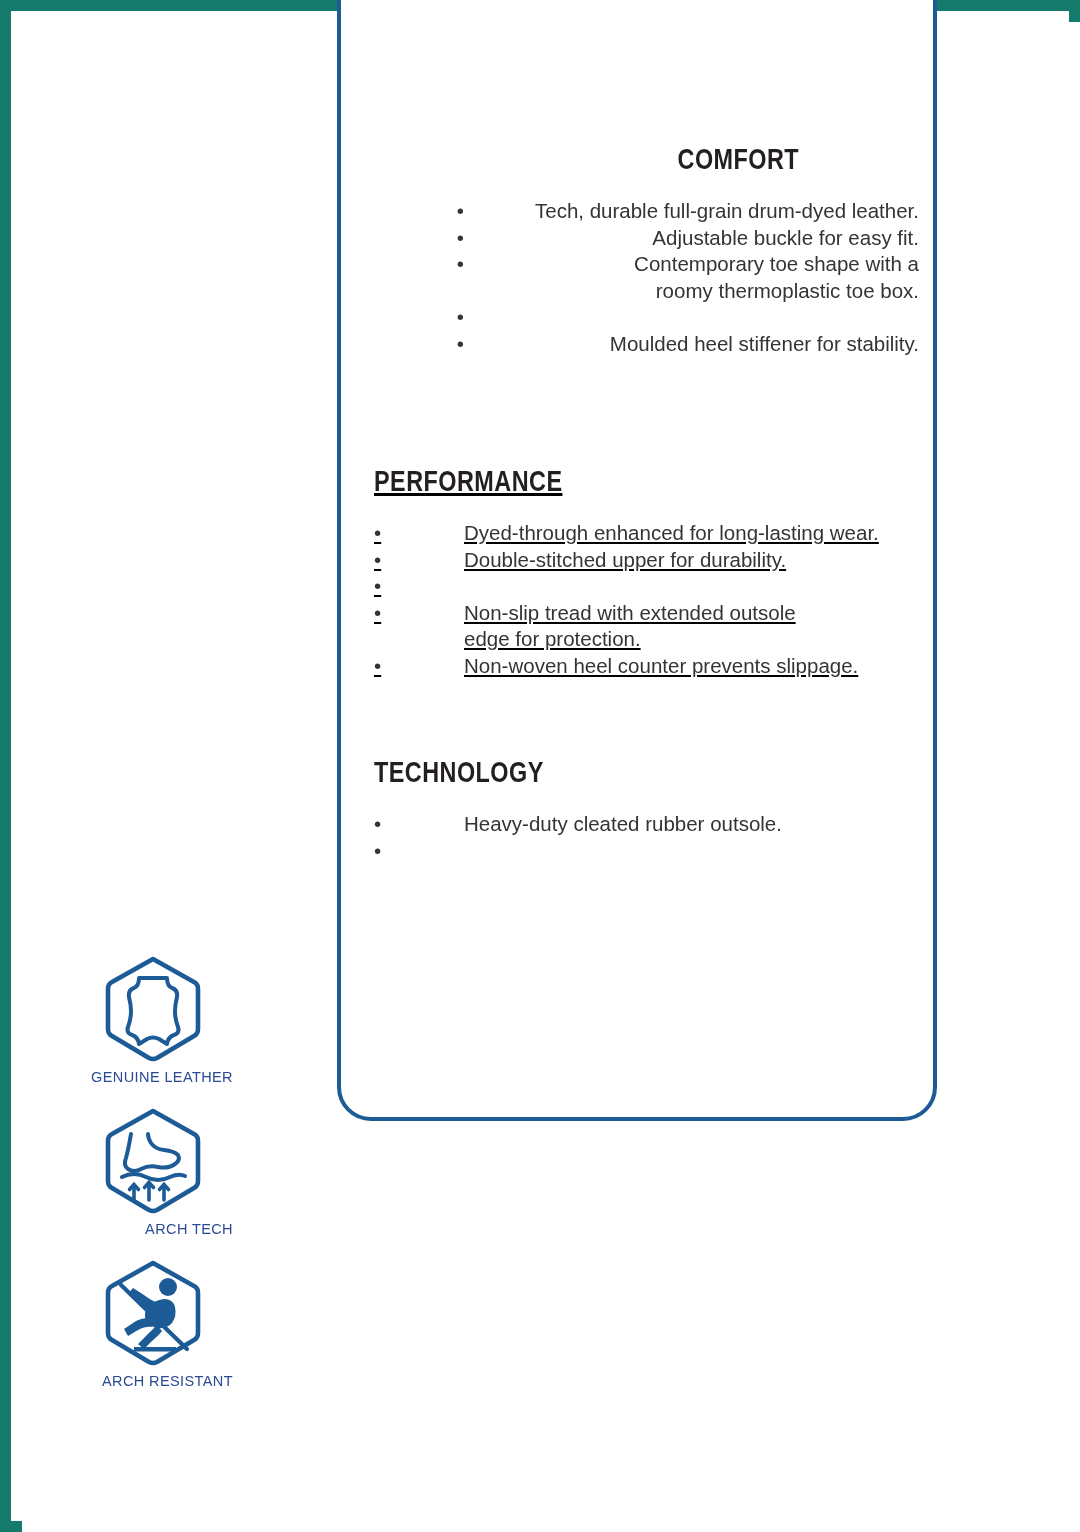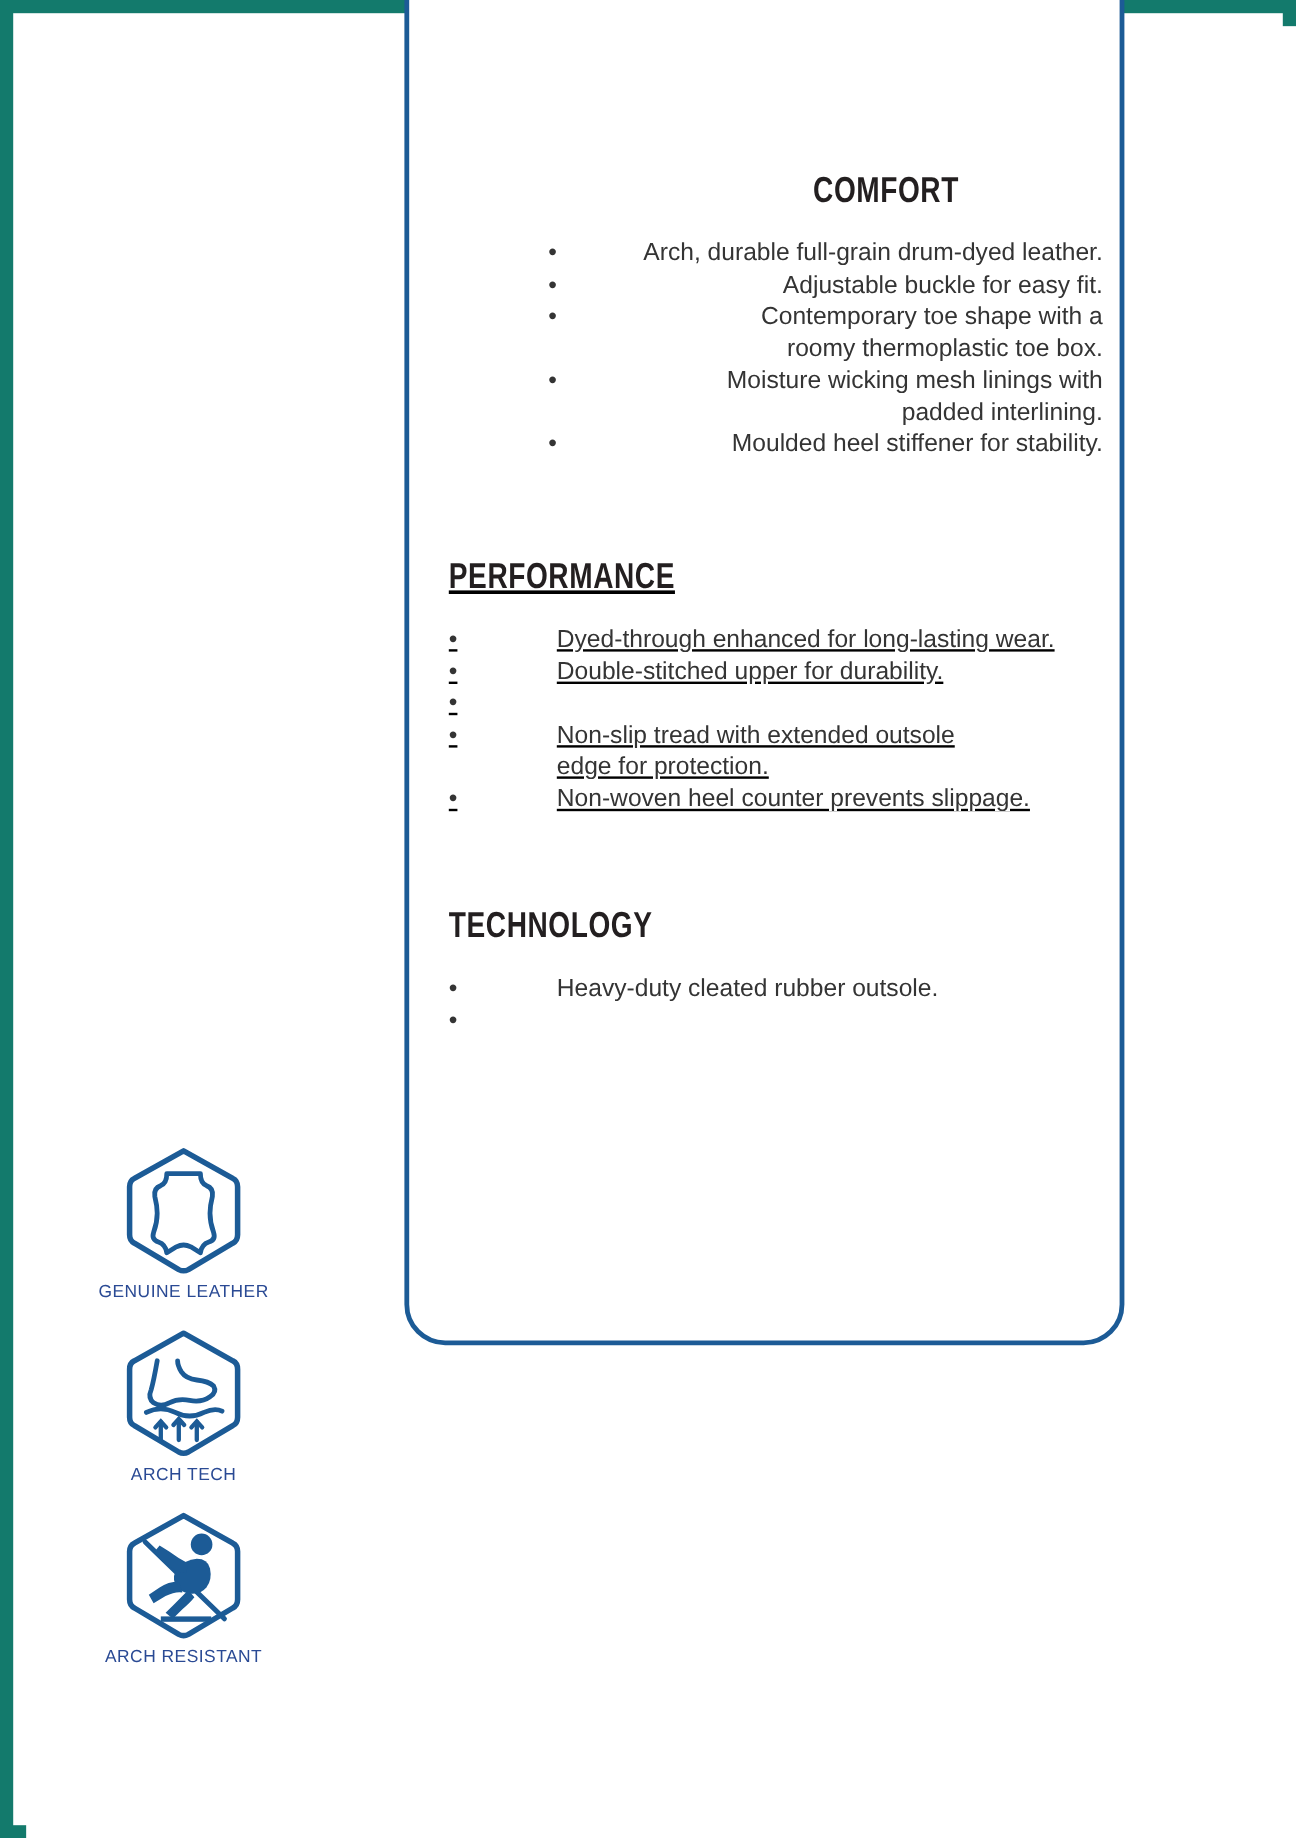--- a/index.html
+++ b/index.html
@@ -109,21 +109,21 @@
   .feature-stack {
     position: absolute;
     left: 73px;
     top: 955px;
     width: 160px;
   }
   .feature {
     position: relative;
     width: 160px;
     margin-bottom: 22px;
-    text-align: center;
+    text-align: right;
   }
   .feature-icon {
     display: block;
     margin: 0 auto;
     width: 104px;
     height: 108px;
   }
   .feature-label {
     display: block;
     margin-top: 6px;
@@ -142,35 +142,33 @@
 </div>
 
 <div class="spec-card">
   <div class="card-body">
 
     <div class="section section-comfort">
       <div class="section-heading">COMFORT</div>
       <ul class="bullet-list">
         <li class="bullet-row">
           <span class="bullet-mark">•</span>
-          <span class="bullet-text">Arch, durable full-grain drum-dyed leather.</span>
+          <span class="bullet-text">Tech, durable full-grain drum-dyed leather.</span>
         </li>
         <li class="bullet-row">
           <span class="bullet-mark">•</span>
           <span class="bullet-text">Adjustable buckle for easy fit.</span>
         </li>
         <li class="bullet-row">
           <span class="bullet-mark">•</span>
           <span class="bullet-text">Contemporary toe shape with a
 roomy thermoplastic toe box.</span>
         </li>
         <li class="bullet-row">
           <span class="bullet-mark">•</span>
-          <span class="bullet-text">Moisture wicking mesh linings with
-padded interlining.</span>
         </li>
         <li class="bullet-row">
           <span class="bullet-mark">•</span>
           <span class="bullet-text">Moulded heel stiffener for stability.</span>
         </li>
       </ul>
     </div>
 
     <div class="section section-performance">
       <div class="section-heading">PERFORMANCE</div>

